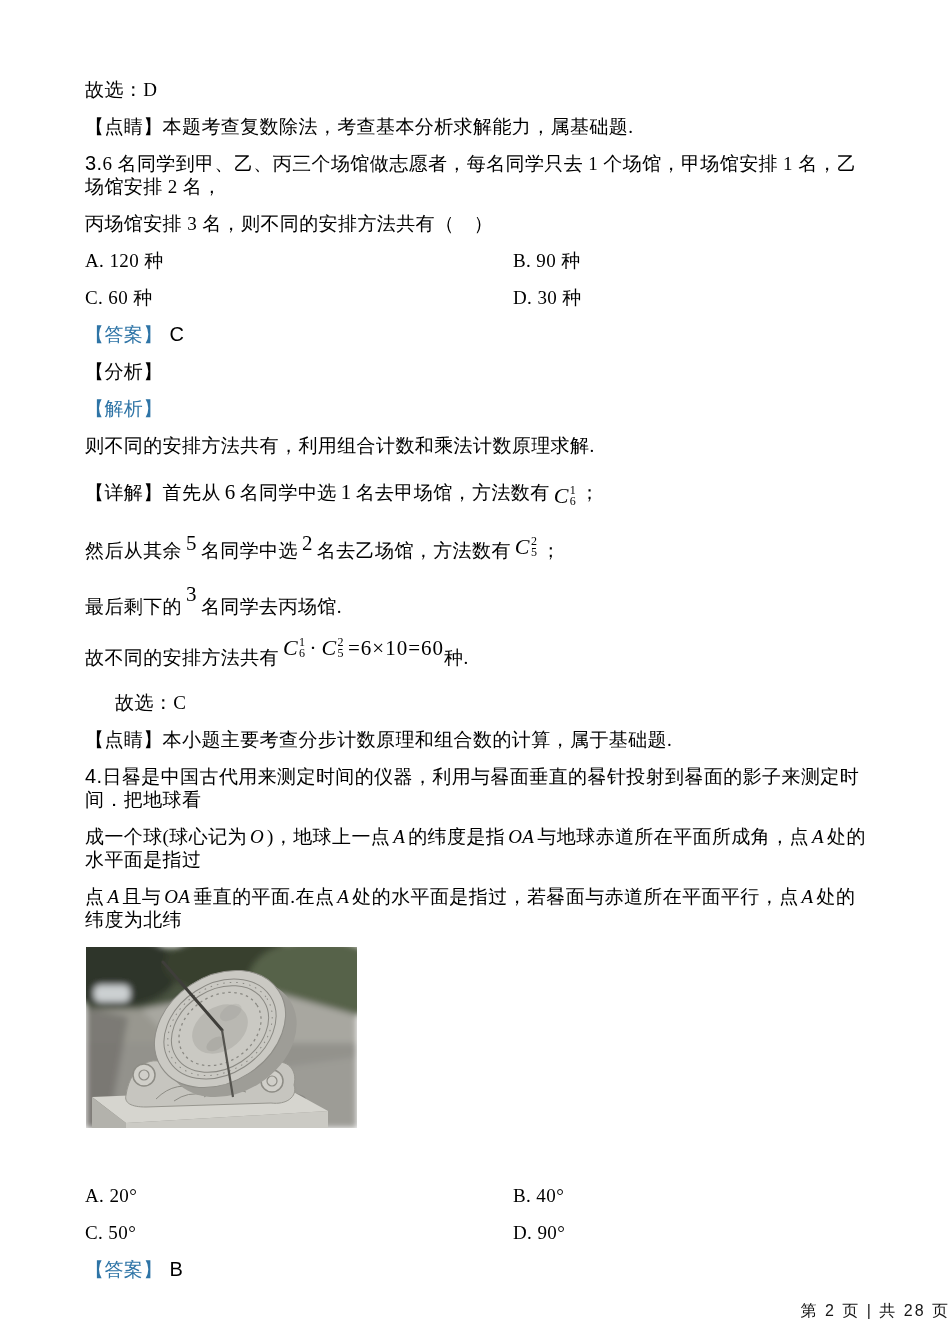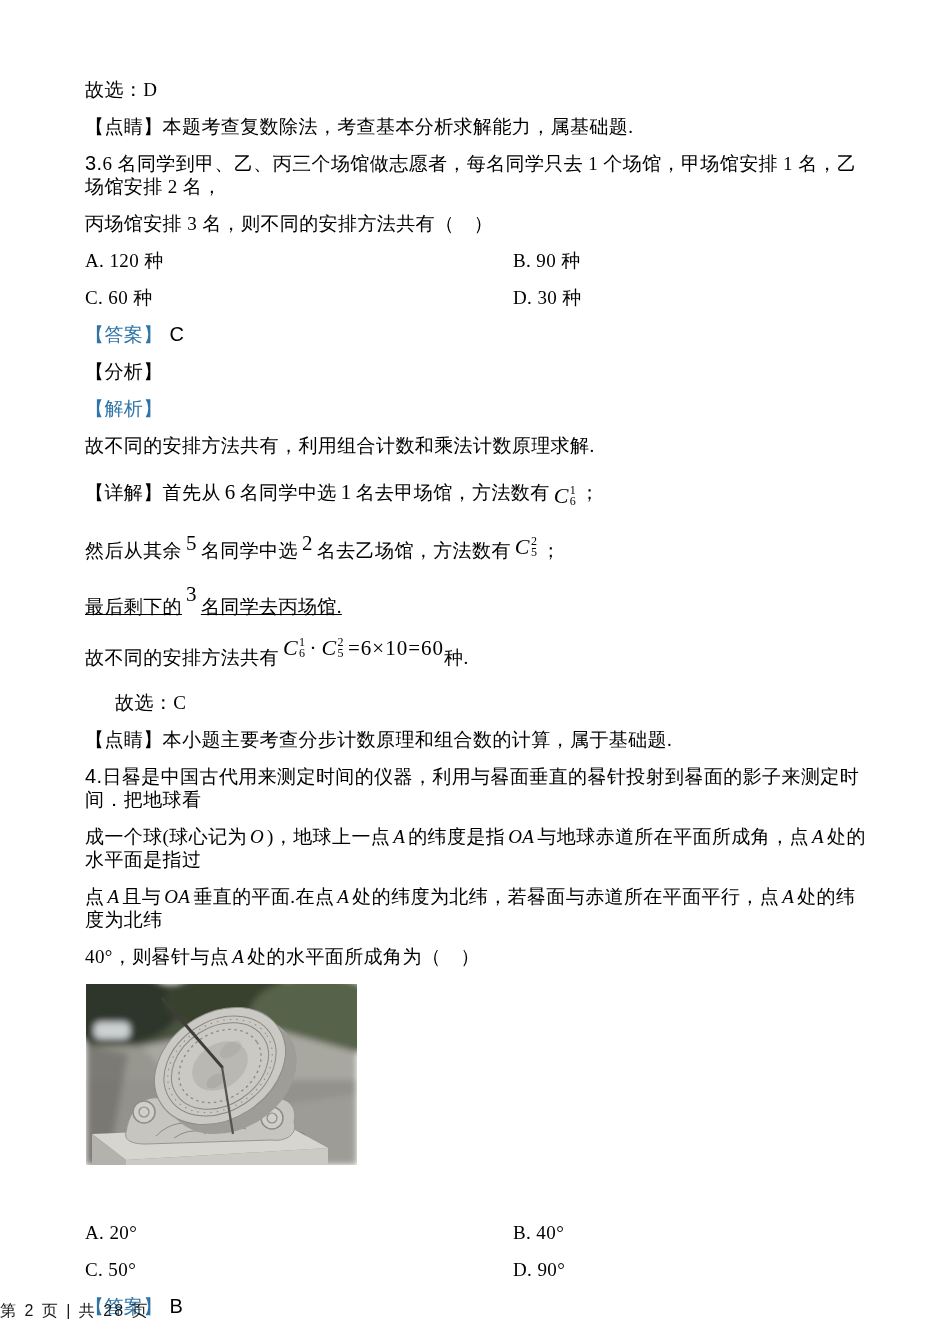--- a/index.html
+++ b/index.html
@@ -22,28 +22,28 @@
   .it{font-style:italic;font-family:"Liberation Serif",serif;padding:0 3px;}
   .frm{display:inline-flex;align-items:flex-start;margin:0 4px;vertical-align:-4px;}
   .fb{font-style:italic;font-size:22px;line-height:22px;}
   .fss{display:inline-flex;flex-direction:column;font-size:12px;line-height:11px;margin-left:1px;}
   .r6{position:relative;top:-7px;}
   .r11{position:relative;top:-12px;}
   .rg{position:relative;top:-9px;display:inline-flex;align-items:flex-start;}
   .meq{font-size:21px;letter-spacing:1px;font-family:"Liberation Serif",serif;}
   .f-line1{margin-top:24px;margin-bottom:2px;}
   .f-line2{margin-top:20px;padding-top:12px;margin-bottom:18px;}
-  .f-line3{margin-top:16px;padding-top:12px;margin-bottom:18px;text-decoration:underline;}
+  .f-line3{margin-top:16px;padding-top:12px;margin-bottom:18px;}
   .f-line4{margin-top:14px;padding-top:10px;margin-bottom:22px;}
   .gap-lg{margin-top:22px;margin-left:30px;}
   .photo{margin:16px 0 0 1px;width:271px;height:181px;display:block;}
   .after-photo{margin-top:56px;}
   .footer{
     position:absolute;left:0;right:0;bottom:7px;
-    text-align:left;
+    text-align:right;
     font-family:"Liberation Sans","DejaVu Sans",sans-serif;
     font-size:16px;color:#161616;letter-spacing:2px;
   }
 </style>
 </head>
 <body>
 
 <div class="page">
   <div class="content">
 
@@ -62,21 +62,21 @@
       <span>C. 60 种</span>
       <span>D. 30 种</span>
     </div>
 
     <p class="ln"><span class="blue">【答案】</span><span class="ansval">C</span></p>
 
     <p class="ln">【分析】</p>
 
     <p class="ln blue">【解析】</p>
 
-    <p class="ln">故不同的安排方法共有，利用组合计数和乘法计数原理求解.</p>
+    <p class="ln">则不同的安排方法共有，利用组合计数和乘法计数原理求解.</p>
 
     <p class="ln f-line1"><span>【详解】</span><span>首先从</span><span class="mnum">6</span><span>名同学中选</span><span class="mnum">1</span><span>名去甲场馆，方法数有</span><span class="frm">
           <span class="fb">C</span>
           <span class="fss">
             <span>1</span>
             <span>6</span>
           </span>
         </span><span>；</span></p>
 
     <p class="ln f-line2"><span>然后从其余</span><span class="mnum r6">5</span><span>名同学中选</span><span class="mnum r6">2</span><span>名去乙场馆，方法数有</span><span class="frm r6">
@@ -109,23 +109,22 @@
         </span><span>种.</span></p>
 
     <p class="ln gap-lg">故选：C</p>
 
     <p class="ln"><span>【点睛】</span><span>本小题主要考查分步计数原理和组合数的计算，属于基础题.</span></p>
 
     <p class="ln"><span class="qnum">4.</span><span>日晷是中国古代用来测定时间的仪器，利用与晷面垂直的晷针投射到晷面的影子来测定时间．把地球看</span></p>
 
     <p class="ln"><span>成一个球(球心记为</span><span class="it">O</span><span>)，地球上一点</span><span class="it">A</span><span>的纬度是指</span><span class="it">OA</span><span>与地球赤道所在平面所成角，点</span><span class="it">A</span><span>处的水平面是指过</span></p>
 
-    <p class="ln"><span>点</span><span class="it">A</span><span>且与</span><span class="it">OA</span><span>垂直的平面.在点</span><span class="it">A</span><span>处的纬度为北纬，若晷面与赤道所在平面平行，点</span><span class="it">A</span><span>处的纬度为北纬</span></p>
+    <p class="ln"><span>点</span><span class="it">A</span><span>且与</span><span class="it">OA</span><span>垂直的平面.在点</span><span class="it">A</span><span>处的水平面是指过，若晷面与赤道所在平面平行，点</span><span class="it">A</span><span>处的纬度为北纬</span></p>
 
-    <p class="ln"><span>40°，则晷针与点</span><span class="it">A</span><span>处的水平面所成角为（　）</span></p>
 
     <svg class="photo" viewBox="0 0 271 181" xmlns="http://www.w3.org/2000/svg">
       <defs>
         <filter id="bgblur" x="-10%" y="-10%" width="120%" height="120%">
             <feGaussianBlur stdDeviation="3"></feGaussianBlur>
           </filter>
       </defs>
       <g filter="url(#bgblur)">
         <rect x="0" y="0" width="271" height="181" fill="#98978f"></rect>
         <rect x="0" y="0" width="271" height="62" fill="#4a5340"></rect>

